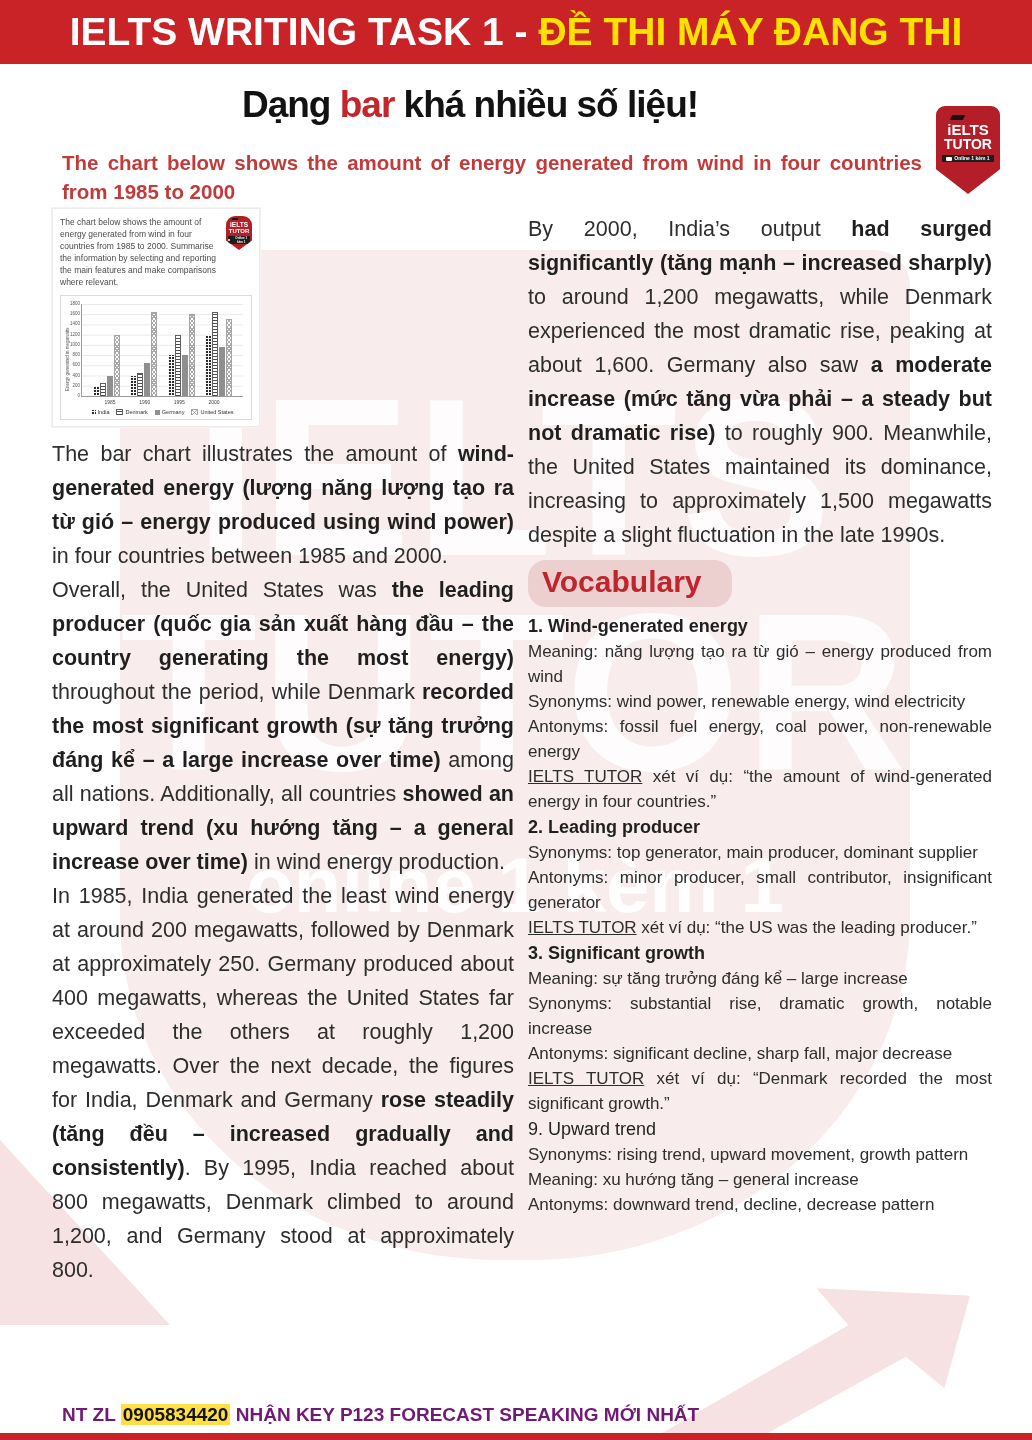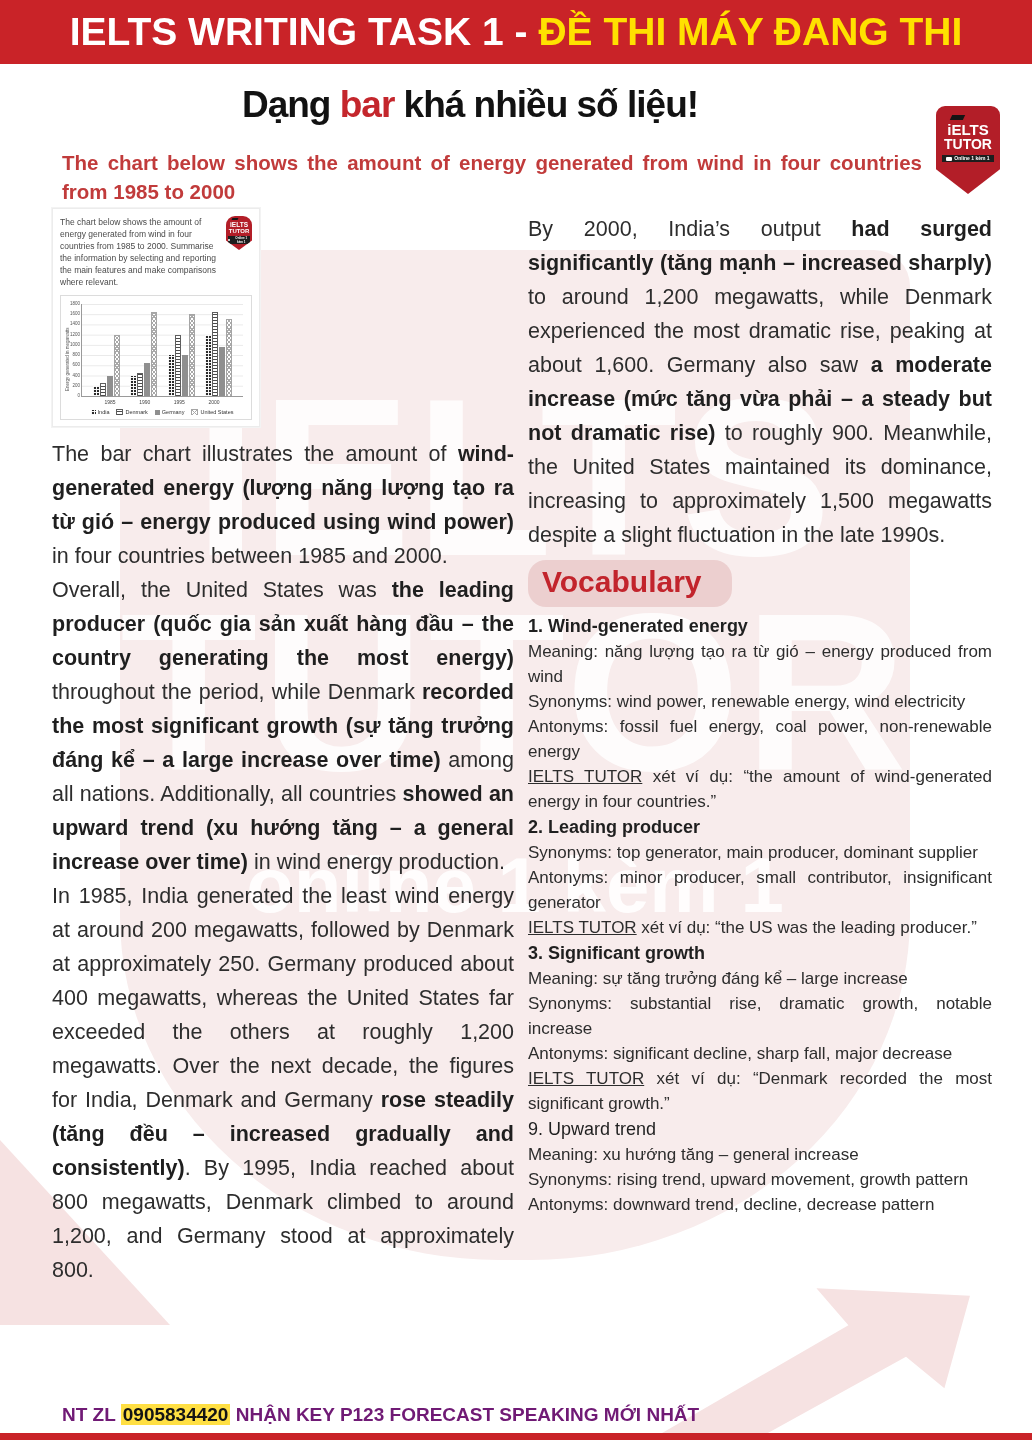--- a/index.html
+++ b/index.html
@@ -224,22 +224,22 @@
         <div class="vocab-h b">2. Leading producer</div>
         <p class="vocab-line"><span>Synonyms: top generator, main producer, dominant supplier</span></p>
         <p class="vocab-line"><span>Antonyms: minor producer, small contributor, insignificant generator</span></p>
         <p class="vocab-line"><span class="u">IELTS TUTOR</span><span> xét ví dụ: “the US was the leading producer.”</span></p>
         <div class="vocab-h b">3. Significant growth</div>
         <p class="vocab-line"><span>Meaning: sự tăng trưởng đáng kể – large increase</span></p>
         <p class="vocab-line"><span>Synonyms: substantial rise, dramatic growth, notable increase</span></p>
         <p class="vocab-line"><span>Antonyms: significant decline, sharp fall, major decrease</span></p>
         <p class="vocab-line"><span class="u">IELTS TUTOR</span><span> xét ví dụ: “Denmark recorded the most significant growth.”</span></p>
         <div class="vocab-h">9. Upward trend</div>
+        <p class="vocab-line"><span>Synonyms: rising trend, upward movement, growth pattern</span></p>
         <p class="vocab-line"><span>Meaning: xu hướng tăng – general increase</span></p>
-        <p class="vocab-line"><span>Synonyms: rising trend, upward movement, growth pattern</span></p>
         <p class="vocab-line"><span>Antonyms: downward trend, decline, decrease pattern</span></p>
       </div>
   </div>
 
   <div class="footer"><span class="f-red">NT ZL </span><span class="phone">0905834420</span><span class="f-red"> NHẬN KEY P123 FORECAST SPEAKING MỚI NHẤT</span></div>
 
   <div class="bottom-strip"></div>
 </div>
 
 </body></html>

